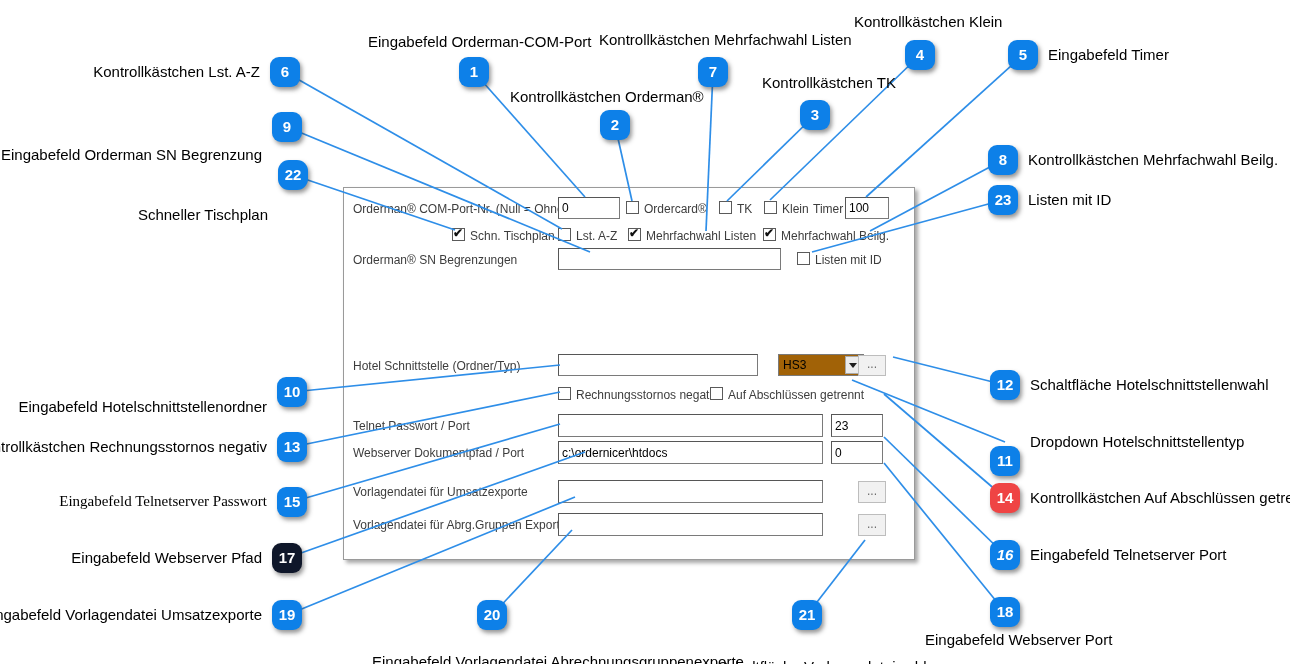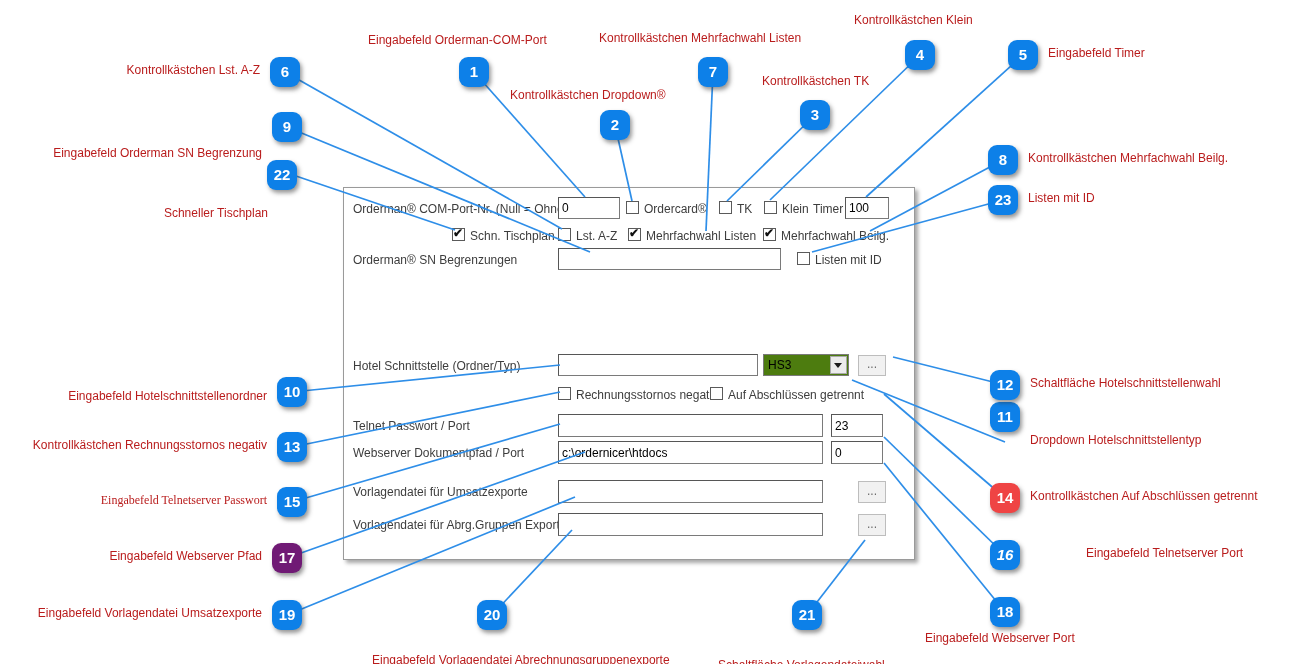--- a/index.html
+++ b/index.html
@@ -32,41 +32,41 @@
     content:"✔"; position:absolute; left:0px; top:-3px;
     font-size:12px; font-weight:bold; color:#101010;
   }
   .btn {
     position:absolute; box-sizing:border-box;
     background:#f1f1f1; border:1px solid #bdbdbd; color:#6a6a6a;
     font-size:12px; text-align:center; line-height:17px;
   }
   .dd {
     position:absolute; box-sizing:border-box;
-    border:1px solid #7a7a7a; background:#4d7c0f;
+    border:1px solid #7a7a7a; background:#a16207;margin-left:15px;
   }
   .dd .val { font-size:12px; color:#000; padding-left:4px; line-height:20px; }
   .dd .arrow {
     position:absolute; right:1px; top:1px; width:17px; height:18px;
     background:#ececec; border:1px solid #a9a9a9; box-sizing:border-box;
   }
   .dd .arrow::before {
     content:""; position:absolute; left:3px; top:6px;
     border:4px solid transparent; border-top:5px solid #1c1c1c;
   }
   
   #lines { position:absolute; left:0; top:0; z-index:5; pointer-events:none; }
   .badge {
     position:absolute; width:30px; height:30px; border-radius:9px;
     color:#fff; font-size:15px; font-weight:bold; text-align:center; line-height:30px;
     box-shadow:2px 3px 4px rgba(50,50,50,0.5);
     z-index:6;
   }
   .clabel {
-    position:absolute; font-size:12px; color:#b91c1c; white-space:nowrap; z-index:6;
+    position:absolute; font-size:15px; color:#000000; white-space:nowrap; z-index:6;
   }
 </style>
 </head>
 <body>
 
 <svg id="lines" width="1290" height="664">
     <line x1="474" y1="72" x2="585" y2="197" stroke="#2e8ee8" stroke-width="1.7"></line>
     <line x1="615" y1="125" x2="632" y2="201" stroke="#2e8ee8" stroke-width="1.7"></line>
     <line x1="815" y1="115" x2="727" y2="201" stroke="#2e8ee8" stroke-width="1.7"></line>
     <line x1="920" y1="55" x2="770" y2="200" stroke="#2e8ee8" stroke-width="1.7"></line>
@@ -88,60 +88,60 @@
     <line x1="492" y1="615" x2="572" y2="530" stroke="#2e8ee8" stroke-width="1.7"></line>
     <line x1="807" y1="615" x2="865" y2="540" stroke="#2e8ee8" stroke-width="1.7"></line>
     <line x1="293" y1="175" x2="455" y2="230" stroke="#2e8ee8" stroke-width="1.7"></line>
     <line x1="1003" y1="200" x2="812" y2="252" stroke="#2e8ee8" stroke-width="1.7"></line>
   </svg>
 
 <div id="callouts">
     <div class="badge" style="left: 459px; top: 57px; background: rgb(13, 128, 232);">1</div>
     <div class="clabel" style="left: 368px; top: 33px;">Eingabefeld Orderman-COM-Port</div>
     <div class="badge" style="left: 600px; top: 110px; background: rgb(13, 128, 232);">2</div>
-    <div class="clabel" style="left: 510px; top: 88px;">Kontrollkästchen Dropdown®</div>
+    <div class="clabel" style="left: 510px; top: 88px;">Kontrollkästchen Orderman®</div>
     <div class="badge" style="left: 800px; top: 100px; background: rgb(13, 128, 232);">3</div>
     <div class="clabel" style="left: 762px; top: 74px;">Kontrollkästchen TK</div>
     <div class="badge" style="left: 905px; top: 40px; background: rgb(13, 128, 232);">4</div>
     <div class="clabel" style="left: 854px; top: 13px;">Kontrollkästchen Klein</div>
     <div class="badge" style="left: 1008px; top: 40px; background: rgb(13, 128, 232);">5</div>
     <div class="clabel" style="left: 1048px; top: 46px;">Eingabefeld Timer</div>
     <div class="badge" style="left: 270px; top: 57px; background: rgb(13, 128, 232);">6</div>
     <div class="clabel" style="right: 1030px; top: 63px;">Kontrollkästchen Lst. A-Z</div>
     <div class="badge" style="left: 698px; top: 57px; background: rgb(13, 128, 232);">7</div>
     <div class="clabel" style="left: 599px; top: 31px;">Kontrollkästchen Mehrfachwahl Listen</div>
     <div class="badge" style="left: 988px; top: 145px; background: rgb(13, 128, 232);">8</div>
     <div class="clabel" style="left: 1028px; top: 151px;">Kontrollkästchen Mehrfachwahl Beilg.</div>
     <div class="badge" style="left: 272px; top: 112px; background: rgb(13, 128, 232);">9</div>
     <div class="clabel" style="right: 1028px; top: 118px; margin-top: 28px;">Eingabefeld Orderman SN Begrenzung</div>
     <div class="badge" style="left: 277px; top: 377px; background: rgb(13, 128, 232);">10</div>
-    <div class="clabel" style="right: 1023px; top: 389px;">Eingabefeld Hotelschnittstellenordner</div>
-    <div class="badge" style="left: 990px; top: 402px; background: rgb(13, 128, 232);">11</div>
+    <div class="clabel" style="right: 1023px; top: 398px;">Eingabefeld Hotelschnittstellenordner</div>
+    <div class="badge" style="left: 990px; top: 446px; background: rgb(13, 128, 232);">11</div>
     <div class="clabel" style="left: 1030px; top: 433px;">Dropdown Hotelschnittstellentyp</div>
     <div class="badge" style="left: 990px; top: 370px; background: rgb(13, 128, 232);">12</div>
     <div class="clabel" style="left: 1030px; top: 376px;">Schaltfläche Hotelschnittstellenwahl</div>
     <div class="badge" style="left: 277px; top: 432px; background: rgb(13, 128, 232);">13</div>
     <div class="clabel" style="right: 1023px; top: 438px;">Kontrollkästchen Rechnungsstornos negativ</div>
     <div class="badge" style="left: 990px; top: 483px; background: #ef4444;">14</div>
     <div class="clabel" style="left: 1030px; top: 489px;">Kontrollkästchen Auf Abschlüssen getrennt</div>
     <div class="badge" style="left: 277px; top: 487px; background: rgb(13, 128, 232);">15</div>
     <div class="clabel" style="right: 1023px; top: 493px; font-family: Liberation Serif, serif;">Eingabefeld Telnetserver Passwort</div>
     <div class="badge" style="left: 990px; top: 540px; background: rgb(13, 128, 232); font-style: italic;">16</div>
-    <div class="clabel" style="left: 1086px; top: 546px;">Eingabefeld Telnetserver Port</div>
-    <div class="badge" style="left: 272px; top: 543px; background: #701a75;">17</div>
+    <div class="clabel" style="left: 1030px; top: 546px;">Eingabefeld Telnetserver Port</div>
+    <div class="badge" style="left: 272px; top: 543px; background: #0f172a;">17</div>
     <div class="clabel" style="right: 1028px; top: 549px;">Eingabefeld Webserver Pfad</div>
     <div class="badge" style="left: 990px; top: 597px; background: rgb(13, 128, 232);">18</div>
     <div class="clabel" style="left: 925px; top: 631px;">Eingabefeld Webserver Port</div>
     <div class="badge" style="left: 272px; top: 600px; background: rgb(13, 128, 232);">19</div>
     <div class="clabel" style="right: 1028px; top: 606px;">Eingabefeld Vorlagendatei Umsatzexporte</div>
     <div class="badge" style="left: 477px; top: 600px; background: rgb(13, 128, 232);">20</div>
     <div class="clabel" style="left: 372px; top: 631px; margin-top: 22px;">Eingabefeld Vorlagendatei Abrechnungsgruppenexporte</div>
     <div class="badge" style="left: 792px; top: 600px; background: rgb(13, 128, 232);">21</div>
     <div class="clabel" style="left: 718px; top: 658px;">Schaltfläche Vorlagendateiwahl</div>
-    <div class="badge" style="left: 267px; top: 160px; background: rgb(13, 128, 232);">22</div>
+    <div class="badge" style="left: 278px; top: 160px; background: rgb(13, 128, 232); border-radius: 11px;">22</div>
     <div class="clabel" style="right: 1022px; top: 166px; margin-top: 40px;">Schneller Tischplan</div>
     <div class="badge" style="left: 988px; top: 185px; background: rgb(13, 128, 232);">23</div>
     <div class="clabel" style="left: 1028px; top: 191px;">Listen mit ID</div>
   </div>
 
 <div class="panel">
 
   <div class="flabel" style="left:9px;top:14px">Orderman® COM-Port-Nr. (Null = Ohne)</div>
   <input class="tin" style="left: 214px; top: 9px; width: 62px; height: 22px;" value="0">
   <span class="cb" style="left:282px;top:13px"></span>

